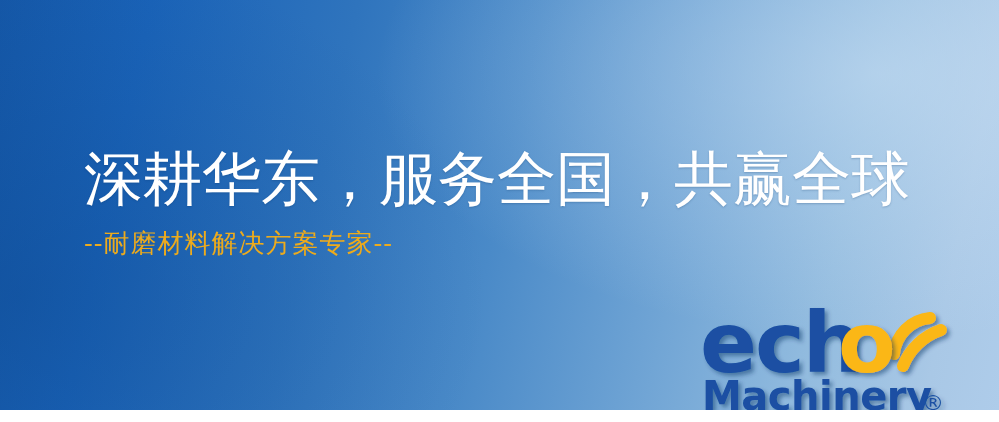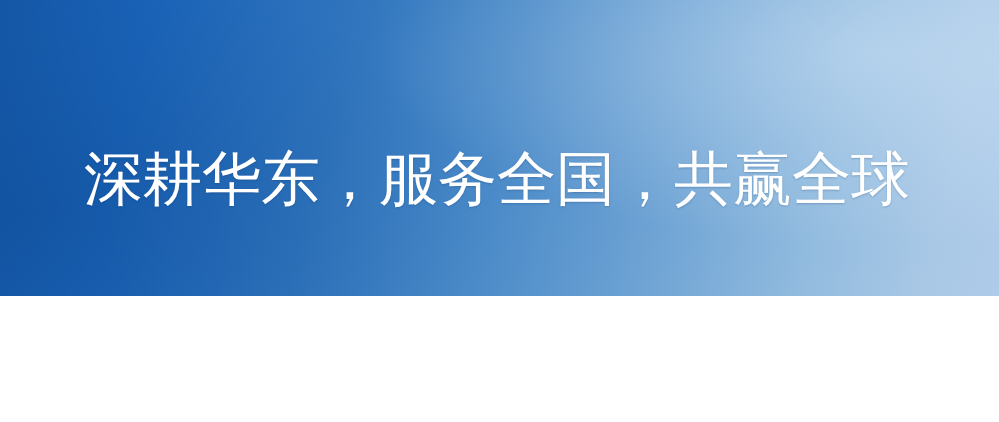--- a/index.html
+++ b/index.html
@@ -3,21 +3,21 @@
 <meta charset="utf-8">
 <style>
   html, body {
     margin: 0;
     padding: 0;
     background: #ffffff;
   }
   #banner {
     position: relative;
     width: 999px;
-    height: 296px;
+    height: 410px;
     overflow: hidden;
     font-family: "Liberation Sans", sans-serif;
     
     background:
       linear-gradient(102deg,
         #1558a8 0%,
         #1a63b8 14%,
         #2f74bd 33%,
         #4a8ac8 50%,
         #6ea3d4 66%,
@@ -87,20 +87,21 @@
 </head>
 <body>
 
 <div id="banner">
 
   <div id="bg-bloom"></div>
   <div id="bg-shade"></div>
 
   <div id="text-block">
     <div id="headline">深耕华东，服务全国，共赢全球</div>
+    <div id="subtitle">--耐磨材料解决方案专家--</div>
   </div>
 
   <div id="logo">
     <svg width="257" height="130" viewBox="0 0 257 130" xmlns="http://www.w3.org/2000/svg">
       <defs>
         <filter id="logoShadow" x="-25%" y="-25%" width="160%" height="160%">
           <feDropShadow dx="3" dy="3" stdDeviation="2.2" flood-color="#0b2d5e" flood-opacity="0.45"></feDropShadow>
         </filter>
       </defs>
 

